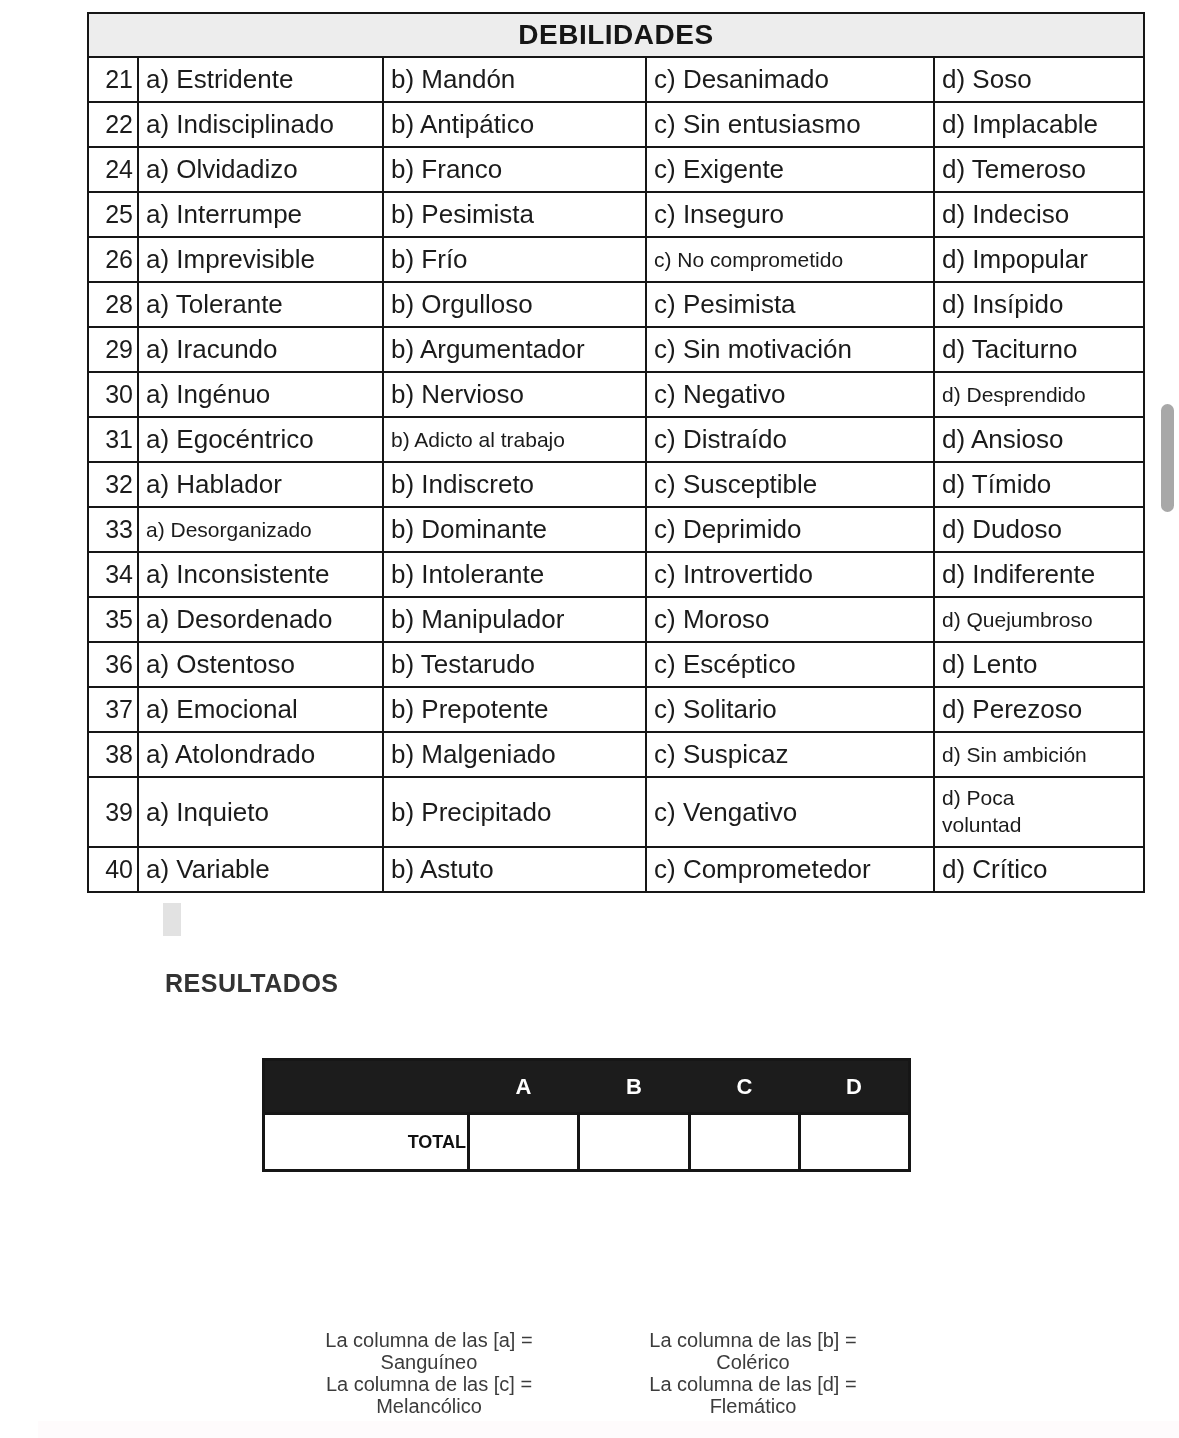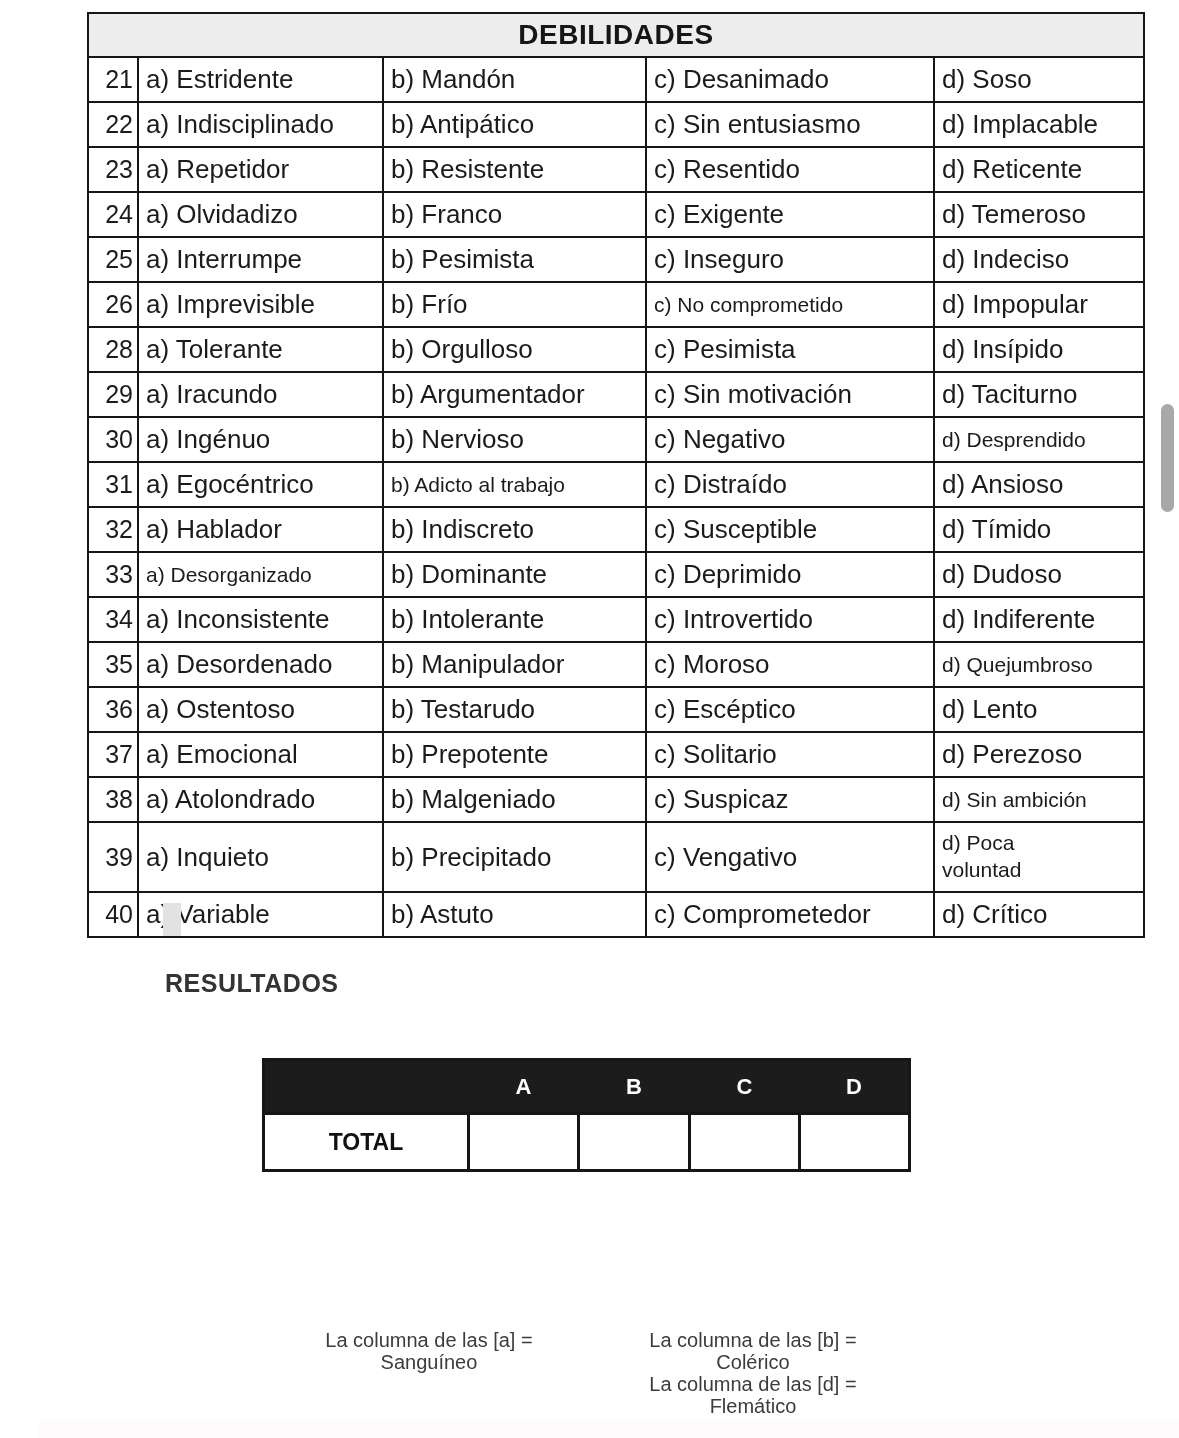--- a/index.html
+++ b/index.html
@@ -43,21 +43,21 @@
     border:3px solid #161616;
   }
   table.results tr.hdr td{
     background:#1c1c1c;height:49px;border:1px solid #1c1c1c;
     color:#ffffff;font-weight:bold;font-size:22px;text-align:center;
   }
   table.results tr.bodyrow td{
     height:52px;border:3px solid #161616;background:#ffffff;
   }
   table.results td.total{
-    font-weight:bold;font-size:23px;text-align:center;color:#111111;
+    font-weight:bold;font-size:18px;text-align:right;color:#111111;
   }
   
   .scroll-thumb{
     position:absolute;left:1161px;top:404px;width:13px;height:108px;
     background:#a8a8a8;border-radius:7px;
   }
   .stray{
     position:absolute;left:163px;top:903px;width:18px;height:33px;
     background:#e2e2e2;
   }
@@ -100,27 +100,20 @@
         <td class="cell-opt cell-d"><span>d) Soso</span></td>
       </tr>
       <tr>
         <td class="cell-num"><span>22</span></td>
         <td class="cell-opt cell-a"><span>a) Indisciplinado</span></td>
         <td class="cell-opt cell-b"><span>b) Antipático</span></td>
         <td class="cell-opt cell-c"><span>c) Sin entusiasmo</span></td>
         <td class="cell-opt cell-d"><span>d) Implacable</span></td>
       </tr>
       <tr>
-        <td class="cell-num"><span>23</span></td>
-        <td class="cell-opt cell-a"><span>a) Repetidor</span></td>
-        <td class="cell-opt cell-b"><span>b) Resistente</span></td>
-        <td class="cell-opt cell-c"><span>c) Resentido</span></td>
-        <td class="cell-opt cell-d"><span>d) Reticente</span></td>
-      </tr>
-      <tr>
         <td class="cell-num"><span>24</span></td>
         <td class="cell-opt cell-a"><span>a) Olvidadizo</span></td>
         <td class="cell-opt cell-b"><span>b) Franco</span></td>
         <td class="cell-opt cell-c"><span>c) Exigente</span></td>
         <td class="cell-opt cell-d"><span>d) Temeroso</span></td>
       </tr>
       <tr>
         <td class="cell-num"><span>25</span></td>
         <td class="cell-opt cell-a"><span>a) Interrumpe</span></td>
         <td class="cell-opt cell-b"><span>b) Pesimista</span></td>
@@ -255,19 +248,20 @@
     <td></td>
     <td></td>
     <td></td>
     <td></td>
   </tr>
 </tbody>
   </table>
 
 <div class="legend legend-left">
   <div>La columna de las [a] = Sanguíneo</div>
+  <div>La columna de las [c] = Melancólico</div>
 </div>
 <div class="legend legend-right">
   <div>La columna de las [b] = Colérico</div>
   <div>La columna de las [d] = Flemático</div>
 </div>
 
 <div class="sliver"></div>
 
 </body></html>

